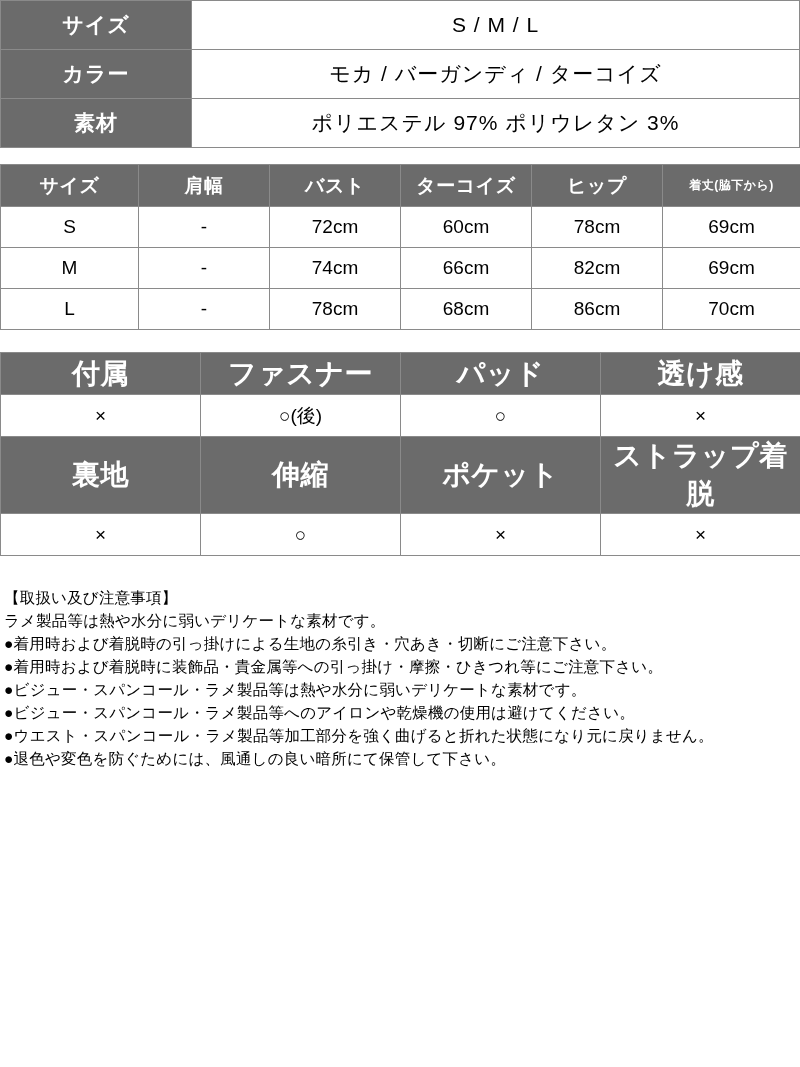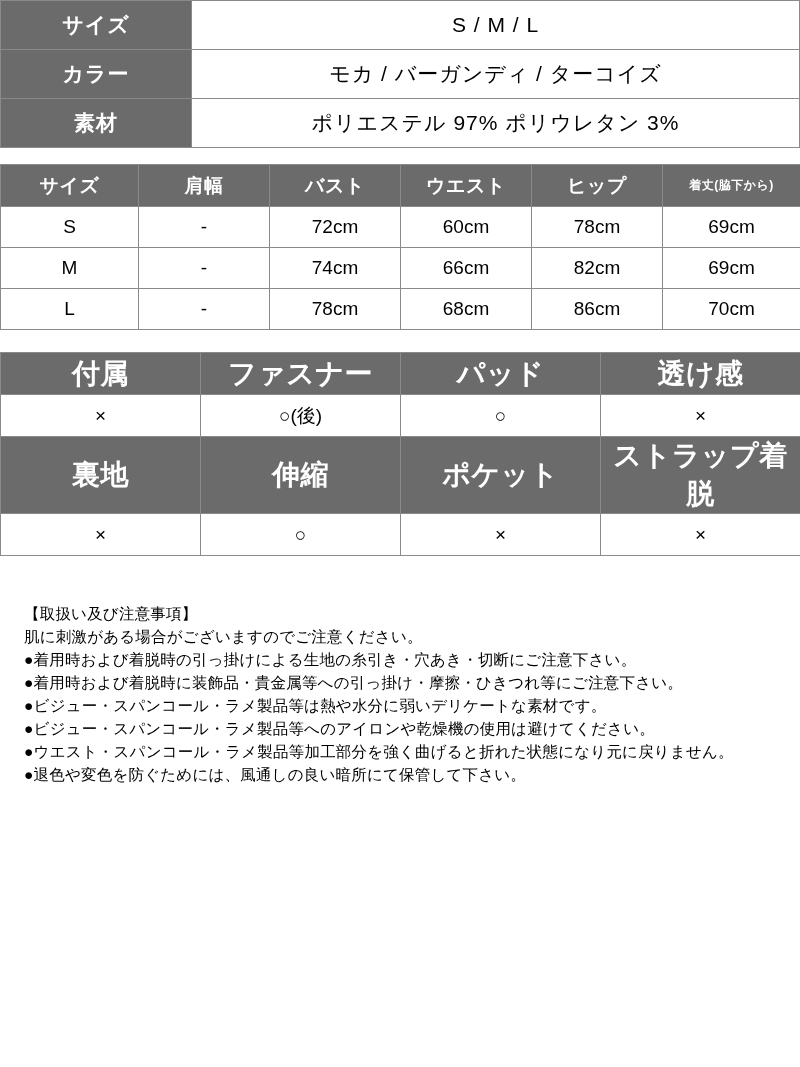--- a/index.html
+++ b/index.html
@@ -89,25 +89,24 @@
     font-size: 28px;
     font-weight: bold;
     letter-spacing: 0.5px;
   }
   #attr-table td {
     font-size: 19px;
   }
 
   
   .notes {
-    padding: 0 24px;
+    padding: 0 4px;
     font-size: 15.5px;
     line-height: 23px;
     letter-spacing: 0.2px;
-    margin-top: 16px;
   }
   .notes .line { white-space: pre; }
 </style>
 </head>
 <body>
 
 <div class="page">
 
   <table id="spec-table">
     <tbody>
@@ -135,21 +134,21 @@
         <col class="c2">
         <col class="c3">
         <col class="c4">
         <col class="c5">
     </colgroup>
     <thead>
       <tr>
         <th>サイズ</th>
         <th>肩幅</th>
         <th>バスト</th>
-        <th>ウエスト</th>
+        <th>ターコイズ</th>
         <th>ヒップ</th>
         <th class="last">着丈(脇下から)</th>
       </tr>
     </thead>
     <tbody>
       <tr>
         <td class="rowhd">S</td>
         <td>-</td>
         <td>72cm</td>
         <td>60cm</td>
@@ -209,21 +208,21 @@
         <td>×</td>
         <td>×</td>
       </tr>
     </tbody>
   </table>
 
   <div class="gap-30"></div>
 
   <div class="notes">
     <div class="line">【取扱い及び注意事項】</div>
-    <div class="line">肌に刺激がある場合がございますのでご注意ください。</div>
+    <div class="line">ラメ製品等は熱や水分に弱いデリケートな素材です。</div>
     <div class="line">●着用時および着脱時の引っ掛けによる生地の糸引き・穴あき・切断にご注意下さい。</div>
     <div class="line">●着用時および着脱時に装飾品・貴金属等への引っ掛け・摩擦・ひきつれ等にご注意下さい。</div>
     <div class="line">●ビジュー・スパンコール・ラメ製品等は熱や水分に弱いデリケートな素材です。</div>
     <div class="line">●ビジュー・スパンコール・ラメ製品等へのアイロンや乾燥機の使用は避けてください。</div>
     <div class="line">●ウエスト・スパンコール・ラメ製品等加工部分を強く曲げると折れた状態になり元に戻りません。</div>
     <div class="line">●退色や変色を防ぐためには、風通しの良い暗所にて保管して下さい。</div>
   </div>
 
 </div>
 

